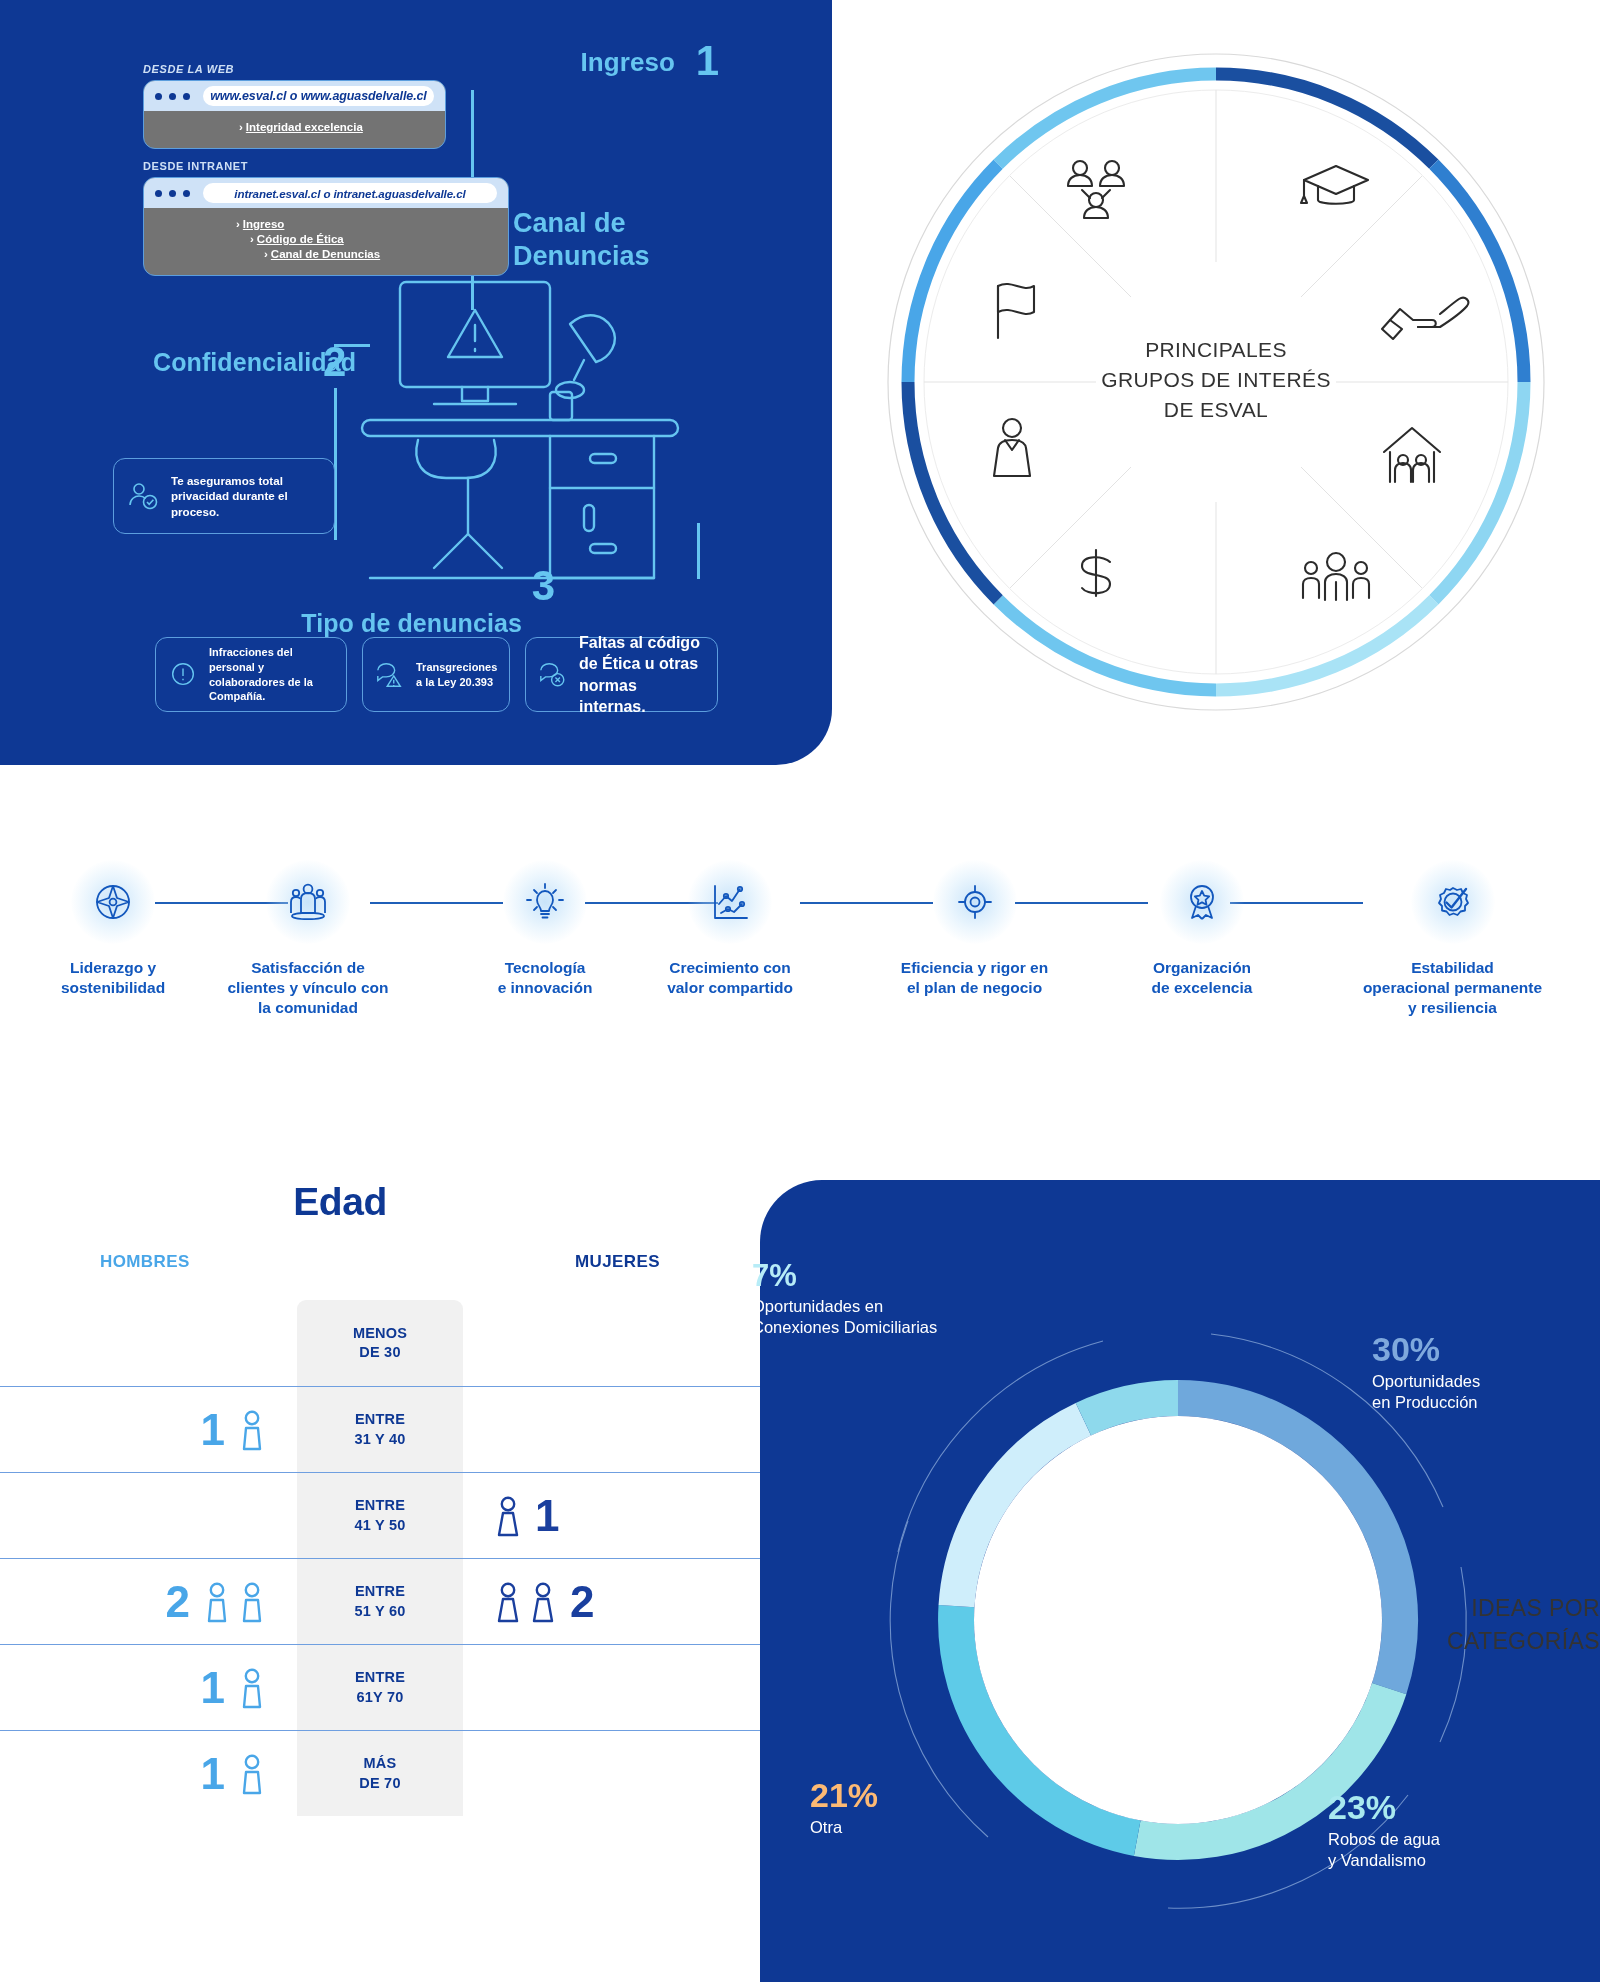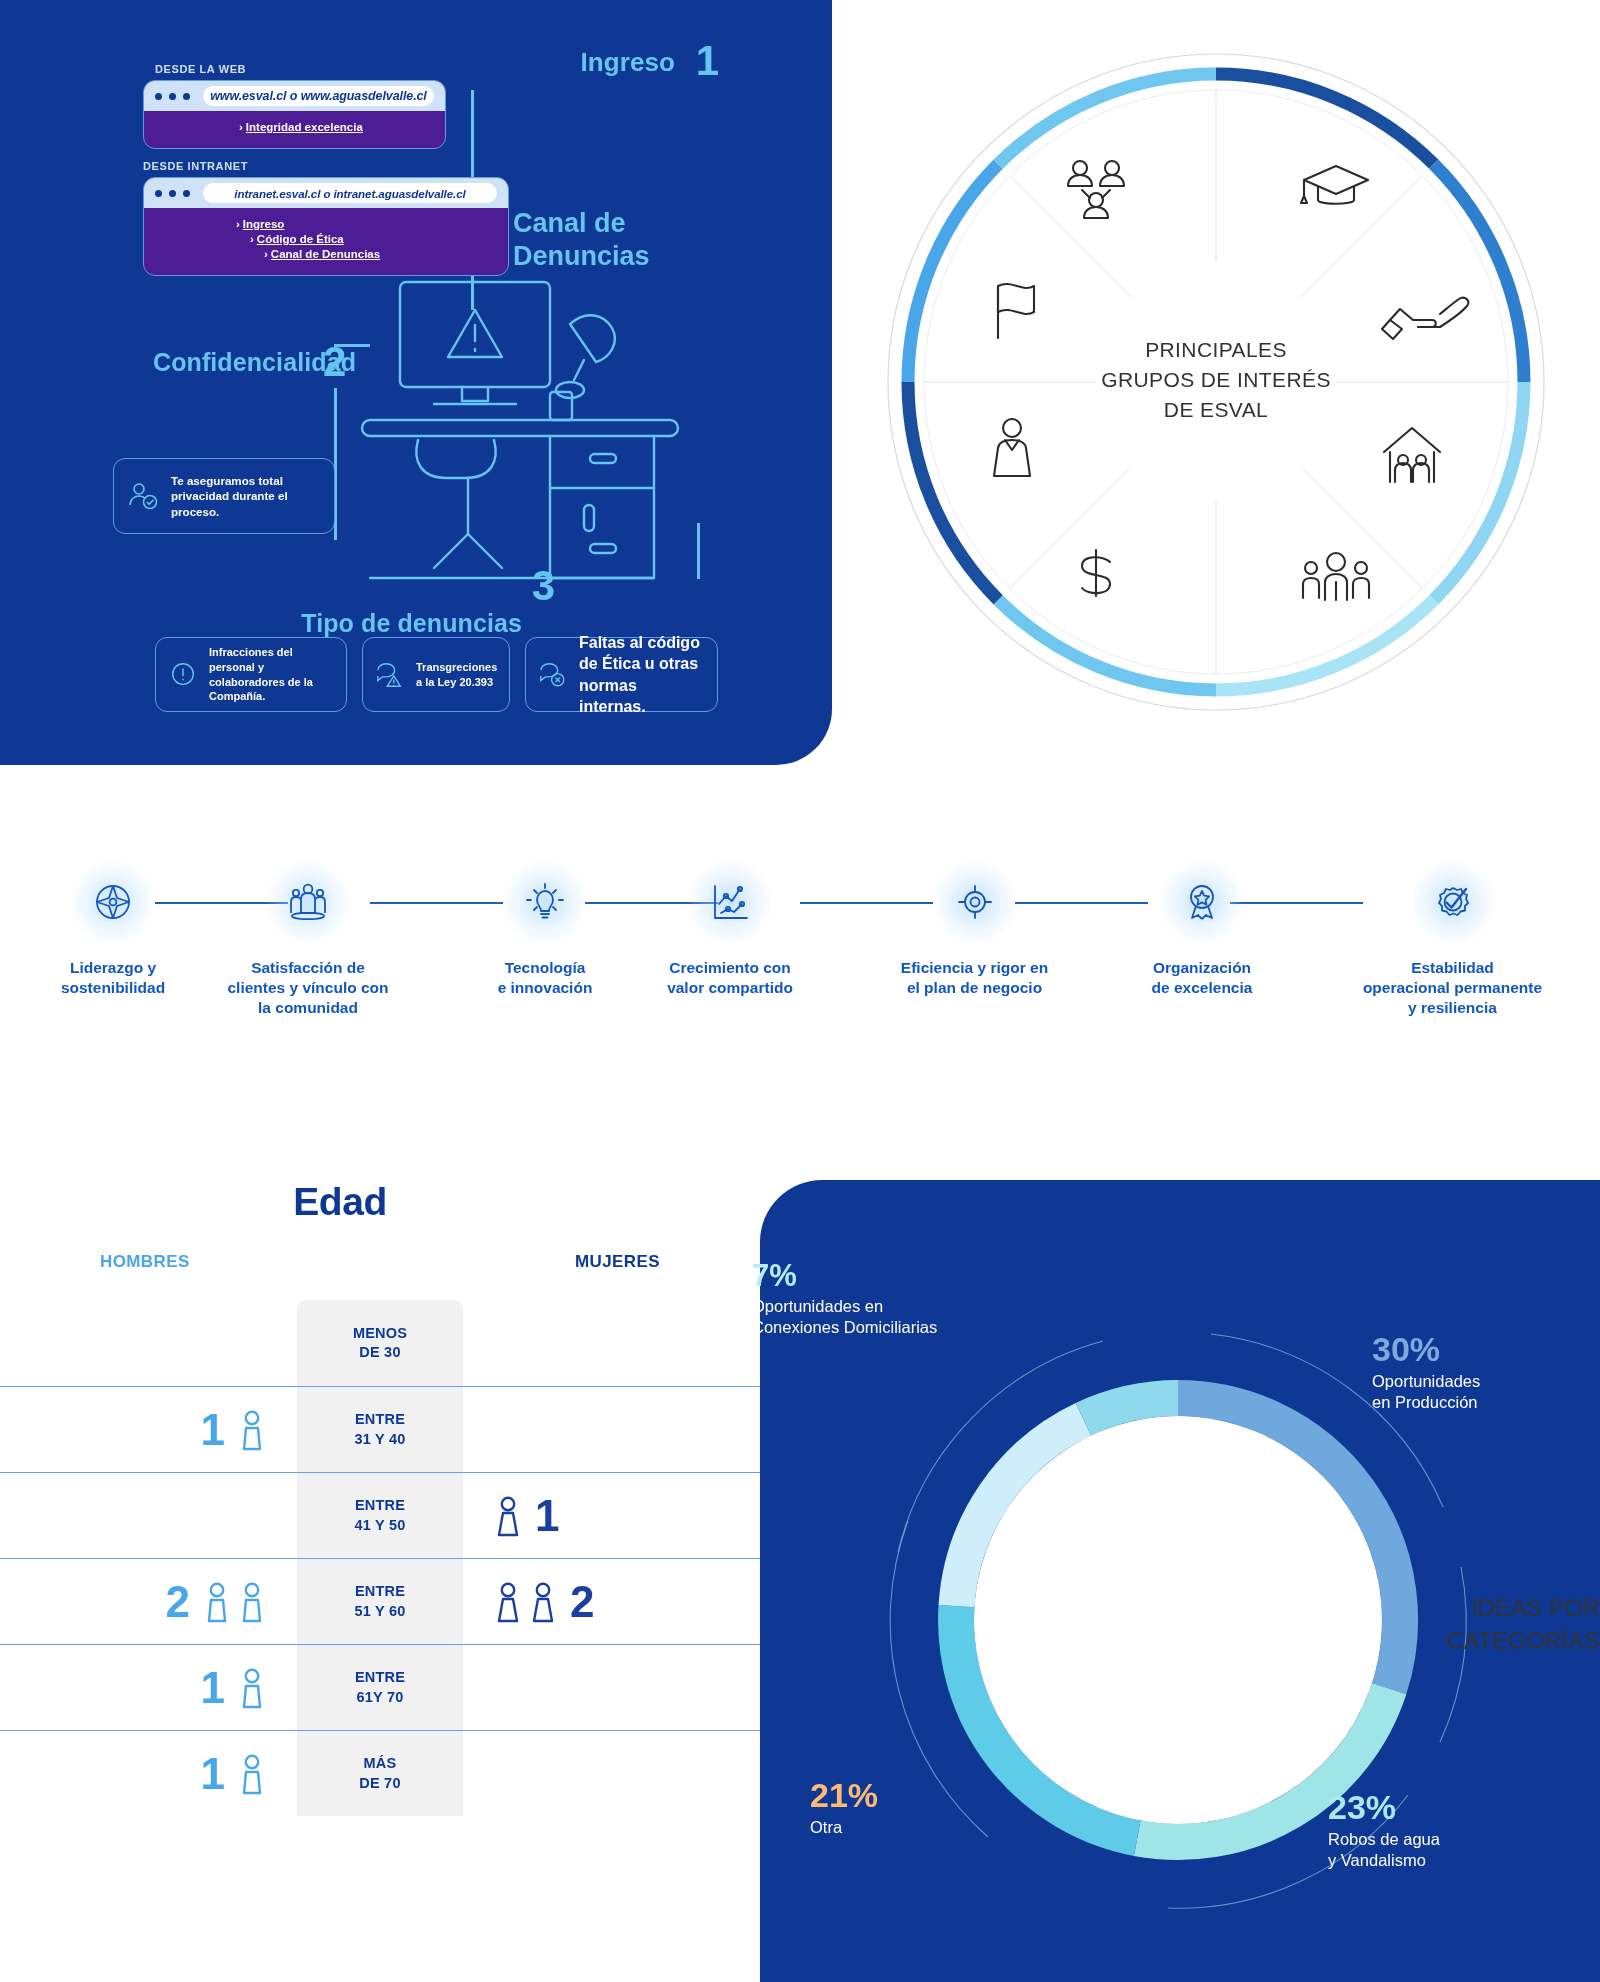--- a/index.html
+++ b/index.html
@@ -36,21 +36,21 @@
     color: #cfe0f5;
     font-size: 11px;
     letter-spacing: .6px;
     font-weight: bold;
   }
   .browser {
     position: absolute;
     border: 1.4px solid #5c9ede;
     border-radius: 12px;
     overflow: hidden;
-    background: #4c1d95;
+    background: #737373;
   }
   .browser .bar {
     background: #cfe2f7;
     height: 30px;
     display: flex; align-items: center;
     padding: 0 11px;
     gap: 13px;
   }
   .browser .dots { display:flex; gap:7px; }
   .browser .dots i { width:7px; height:7px; border-radius:50%; background:#0e3894; display:block; }
@@ -179,21 +179,21 @@
 <body>
 
 <div class="page">
 
   <div class="denuncias-panel">
 
     <span class="sec-title" style="right:157px; top:47px; font-size:26px;">Ingreso</span>
     <span class="sec-num" style="right:113px; top:40px;">1</span>
     <div class="connector" style="left:471px; top:90px; width:2.5px; height:220px;"></div>
 
-    <span class="lbl-caps" style="left:155px; top:63px;">DESDE LA WEB</span>
+    <span class="lbl-caps" style="left:143px; top:63px;font-style:italic;">DESDE LA WEB</span>
 
     <div class="browser" style="left:143px; top:80px; width:303px;">
       <div class="bar">
         <span class="dots">
             <i></i>
             <i></i>
             <i></i>
           </span>
         <span class="urlpill">www.esval.cl o www.aguasdelvalle.cl</span>
       </div>

